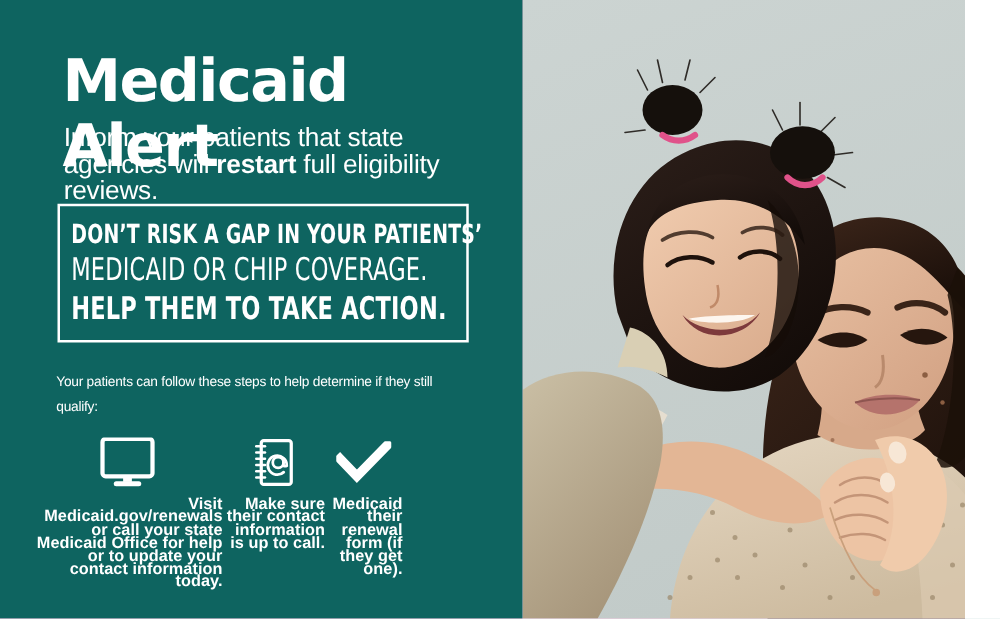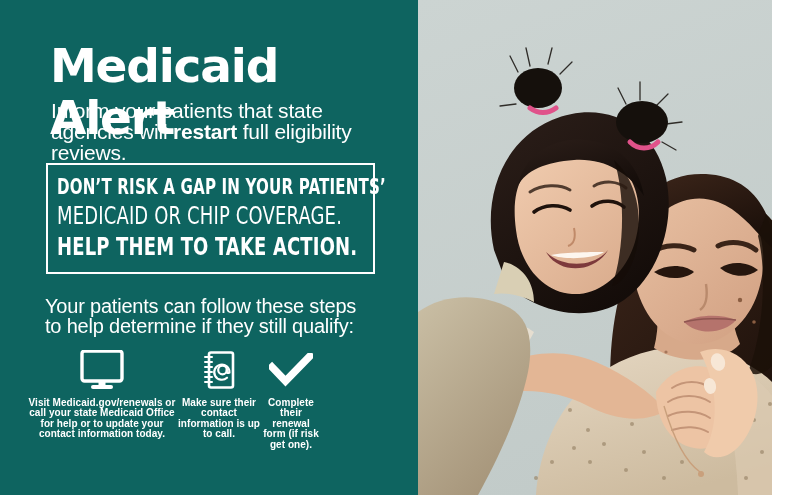--- a/index.html
+++ b/index.html
@@ -105,21 +105,21 @@
     transform: scaleX(0.80);
   }
 
   
   .steps-intro {
     position: absolute;
     left: 45px;
     top: 296px;
     width: 320px;
     color: #ffffff;
-    font-size: 20px;
+    font-size: 11px;
     line-height: 20px;
     font-weight: 400;
     letter-spacing: -0.2px;
   }
 
   
   .steps {
     position: absolute;
     left: 26px;
     top: 348px;
@@ -139,23 +139,23 @@
 
   .step-icon {
     height: 44px;
     display: flex;
     align-items: center;
     justify-content: center;
   }
   .step-caption {
     margin-top: 6px;
     color: #ffffff;
-    font-size: 10px;
+    font-size: 13px;
     line-height: 10.4px;
-    text-align: center;
+    text-align: right;
     font-weight: 700;
     letter-spacing: 0.05px;
   }
 
   
   .photo {
     position: absolute;
     left: 418px;
     top: 0;
     width: 382px;
@@ -223,21 +223,21 @@
         <div class="step-caption">Make sure their contact information is up to call.</div>
       </div>
 
 
       <div class="step step-4">
         <div class="step-icon">
           <svg width="44" height="34" viewBox="0 0 44 34">
             <path d="M3 14 L16.5 28 L41 3" fill="none" stroke="#ffffff" stroke-width="7.5" stroke-linecap="square" stroke-linejoin="miter"></path>
           </svg>
         </div>
-        <div class="step-caption">Complete their renewal form (if risk get one).</div>
+        <div class="step-caption">Medicaid their renewal form (if they get one).</div>
       </div>
 
     </div>
   </div>
 
   <div class="photo">
     <svg width="382" height="495" viewBox="0 0 382 495">
       <defs>
         <linearGradient id="bg" x1="0" y1="0" x2="0.3" y2="1">
           <stop offset="0" stop-color="#ccd4d2"></stop>

